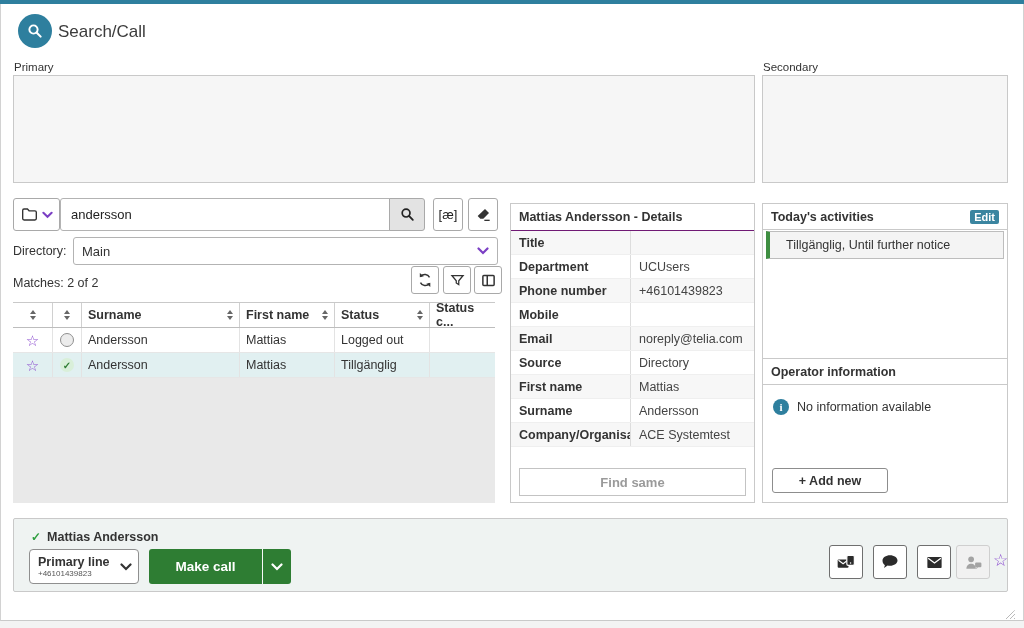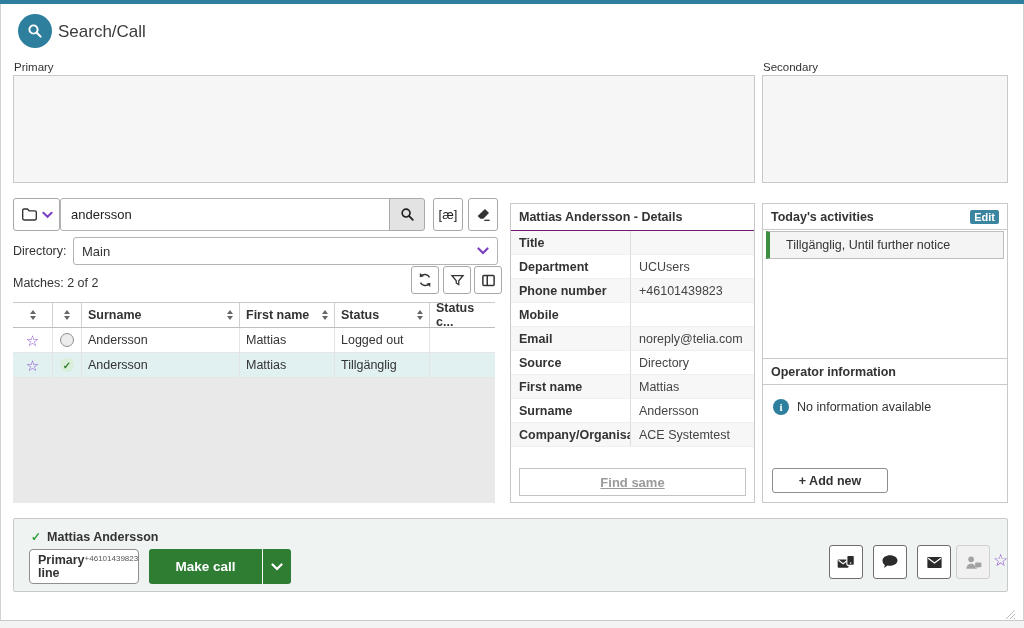--- a/index.html
+++ b/index.html
@@ -70,21 +70,21 @@
 
   
   .details { position:absolute; left:510px; top:203px; width:245px; height:300px; border:1px solid #c9c9c9; background:#fff; }
   .details-header { height:27px; display:flex; align-items:center; padding:0 8px; font-size:12.5px; font-weight:bold; border-bottom:1px solid #701a75; }
   .details-rows { height:233px; overflow:hidden; }
   .d-row { display:flex; height:24px; align-items:center; font-size:12.5px; border-bottom:1px solid #efefef; }
   .d-row:nth-child(odd) { background:#f7f7f7; }
   .d-row .d-label { width:120px; padding-left:8px; font-weight:bold; color:#333; align-self:stretch; display:flex; align-items:center; border-right:1px solid #ddd; white-space:nowrap; overflow:hidden; }
   .d-row .d-value { flex:1; padding-left:8px; color:#444; white-space:nowrap; overflow:hidden; }
   .find-same { position:absolute; left:8px; bottom:6px; width:227px; height:28px; background:#fff; border:1px solid #c3c3c3;
-    color:#9a9a9a; font-weight:bold; font-size:13px; display:flex; align-items:center; justify-content:center; cursor:pointer;text-decoration:underline; }
+    color:#9a9a9a; font-weight:bold; font-size:13px; display:flex; align-items:center; justify-content:center; cursor:pointer; }
 
   
   .side-panel { position:absolute; left:762px; width:246px; border:1px solid #c9c9c9; background:#fff; }
   .activities { top:203px; height:173px; }
   .operator { top:358px; height:145px; }
   .side-header { height:26px; display:flex; align-items:center; justify-content:space-between; padding:0 8px; font-size:12.5px; font-weight:bold; border-bottom:1px solid #c9c9c9; }
   .edit-btn { background:#3b85a0; color:#fff; font-size:11px; font-weight:bold; padding:1px 4px; border-radius:2px; cursor:pointer; }
   .activity-item { margin:1px 3px 0 3px; height:28px; background:#f4f4f4; border:1px solid #bdbdbd; border-left:4px solid #3e8e41;
     display:flex; align-items:center; padding-left:16px; font-size:12.5px; color:#333; }
   .op-empty { display:flex; align-items:center; gap:8px; margin:14px 10px; font-size:12.5px; }
@@ -92,21 +92,21 @@
     display:flex; align-items:center; justify-content:center; font-family:"Liberation Serif", serif; flex:none; }
   .add-new-btn { position:absolute; left:9px; bottom:9px; width:116px; height:25px; background:#fff; border:1px solid #8d8d8d;
     border-radius:3px; font-size:12.5px; font-weight:bold; display:flex; align-items:center; justify-content:center; cursor:pointer; }
 
   
   .call-bar { position:absolute; left:13px; top:518px; width:995px; height:74px; background:#eff3f2; border:1px solid #c9c9c9; border-radius:2px; }
   .cb-presence { position:absolute; left:17px; top:11px; display:flex; align-items:center; gap:6px; font-size:12.5px; font-weight:bold; }
   .cb-check { color:#2e9e3f; font-size:12px; }
   .line-select { position:absolute; left:15px; top:30px; width:110px; height:35px; background:#fff; border:1px solid #8f8f8f;
     border-radius:4px; display:flex; align-items:center; padding:0 6px 0 8px; cursor:pointer; }
-  .line-select .col { flex:1; display:flex; flex-direction:row; justify-content:center; }
+  .line-select .col { flex:1; display:flex; flex-direction:column; justify-content:center; }
   .line-label { font-size:12.5px; font-weight:bold; line-height:13px; }
   .line-number { font-size:8px; color:#555; line-height:9px; }
   .make-call { position:absolute; left:135px; top:30px; height:35px; display:flex; border-radius:3px; overflow:hidden; cursor:pointer; }
   .mc-main { width:113px; background:#2e7d33; color:#fff; font-weight:bold; font-size:13.5px; display:flex; align-items:center; justify-content:center; }
   .mc-divider { width:1px; background:rgba(255,255,255,0.55); }
   .mc-arrow { width:28px; background:#2e7d33; display:flex; align-items:center; justify-content:center; }
   .cb-icon-btn { position:absolute; top:26px; width:34px; height:34px; background:#fff; border:1px solid #6f6f6f; border-radius:3px;
     display:flex; align-items:center; justify-content:center; cursor:pointer; }
   .cb-sms { left:815px; } .cb-chat { left:859px; } .cb-mail { left:903px; }
   .cb-contact { left:942px; background:#f1f1f1; border-color:#cfcfcf; cursor:default; }

